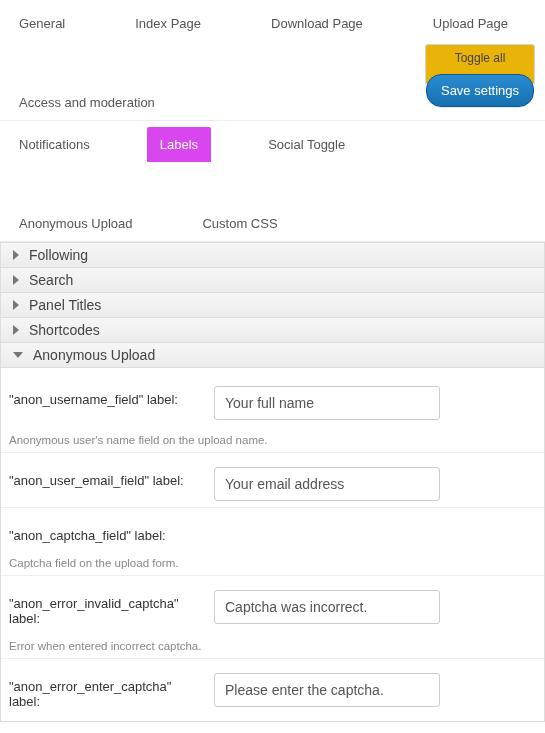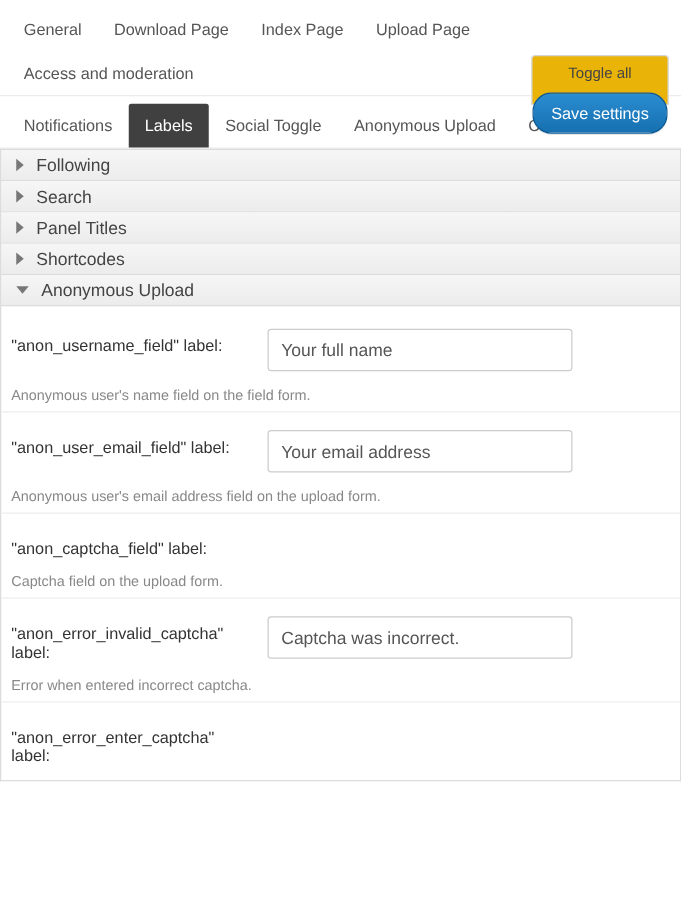--- a/index.html
+++ b/index.html
@@ -10,30 +10,31 @@
     font-size: 13px;
     color: #333;
     background: #fff;
     width: 545px;
   }
   .tabs {
     display: flex;
     flex-wrap: wrap;
     padding: 6px 6px 0 6px;
     border-bottom: 1px solid #ececec;
+    gap: 44px;
   }
   .tab {
     padding: 10px 13px;
     color: #555;
     font-size: 13px;
     cursor: pointer;
     border-radius: 2px 2px 0 0;
   }
   .tab.active {
-    background: #404040;
+    background: #d946ef;
     color: #fff;
   }
   .topright {
     position: absolute;
     top: 44px;
     right: 10px;
     width: 110px;
     text-align: center;
   }
   .toggle-all {
@@ -102,41 +103,41 @@
     gap: 10px;
   }
   .field-label {
     width: 195px;
     font-size: 13px;
     color: #333;
     padding-top: 6px;
     overflow-wrap: break-word;
   }
   .field-input input {
-    width: 244px;
+    width: 226px;
     padding: 8px 10px;
     border: 1px solid #ccc;
     border-radius: 3px;
     font-size: 14px;
     color: #555;
     background: #fff;
   }
   .field-help {
     font-size: 11.5px;
     color: #888;
     margin-top: 14px;
   }
 </style>
 </head>
 <body>
 
 <div class="tabs">
   <div class="tab">General</div>
+  <div class="tab">Index Page</div>
   <div class="tab">Download Page</div>
-  <div class="tab">Index Page</div>
   <div class="tab">Upload Page</div>
   <div class="tab">Access and moderation</div>
 </div>
 <div class="tabs">
   <div class="tab">Notifications</div>
   <div class="tab active">Labels</div>
   <div class="tab">Social Toggle</div>
   <div class="tab">Anonymous Upload</div>
   <div class="tab">Custom CSS</div>
 </div>
@@ -176,31 +177,30 @@
 
   <div class="sect-body">
 
     <div class="field">
       <div class="field-row">
         <div class="field-label">"anon_username_field" label:</div>
         <div class="field-input">
           <input type="text" value="Your full name" style="">
         </div>
       </div>
-      <div class="field-help">Anonymous user's name field on the field form.</div>
+      <div class="field-help">Anonymous user's name field on the upload name.</div>
     </div>
 
     <div class="field">
       <div class="field-row">
         <div class="field-label">"anon_user_email_field" label:</div>
         <div class="field-input">
           <input type="text" value="Your email address" style="">
         </div>
       </div>
-      <div class="field-help">Anonymous user's email address field on the upload form.</div>
     </div>
 
     <div class="field">
       <div class="field-row">
         <div class="field-label">"anon_captcha_field" label:</div>
       </div>
       <div class="field-help">Captcha field on the upload form.</div>
     </div>
 
     <div class="field">
@@ -209,18 +209,21 @@
         <div class="field-input">
           <input type="text" value="Captcha was incorrect." style="">
         </div>
       </div>
       <div class="field-help">Error when entered incorrect captcha.</div>
     </div>
 
     <div class="field">
       <div class="field-row">
         <div class="field-label">"anon_error_enter_captcha" label:</div>
+        <div class="field-input">
+          <input type="text" value="Please enter the captcha." style="">
+        </div>
       </div>
 
     </div>
 
   </div>
 </div>
 
 </body></html>

